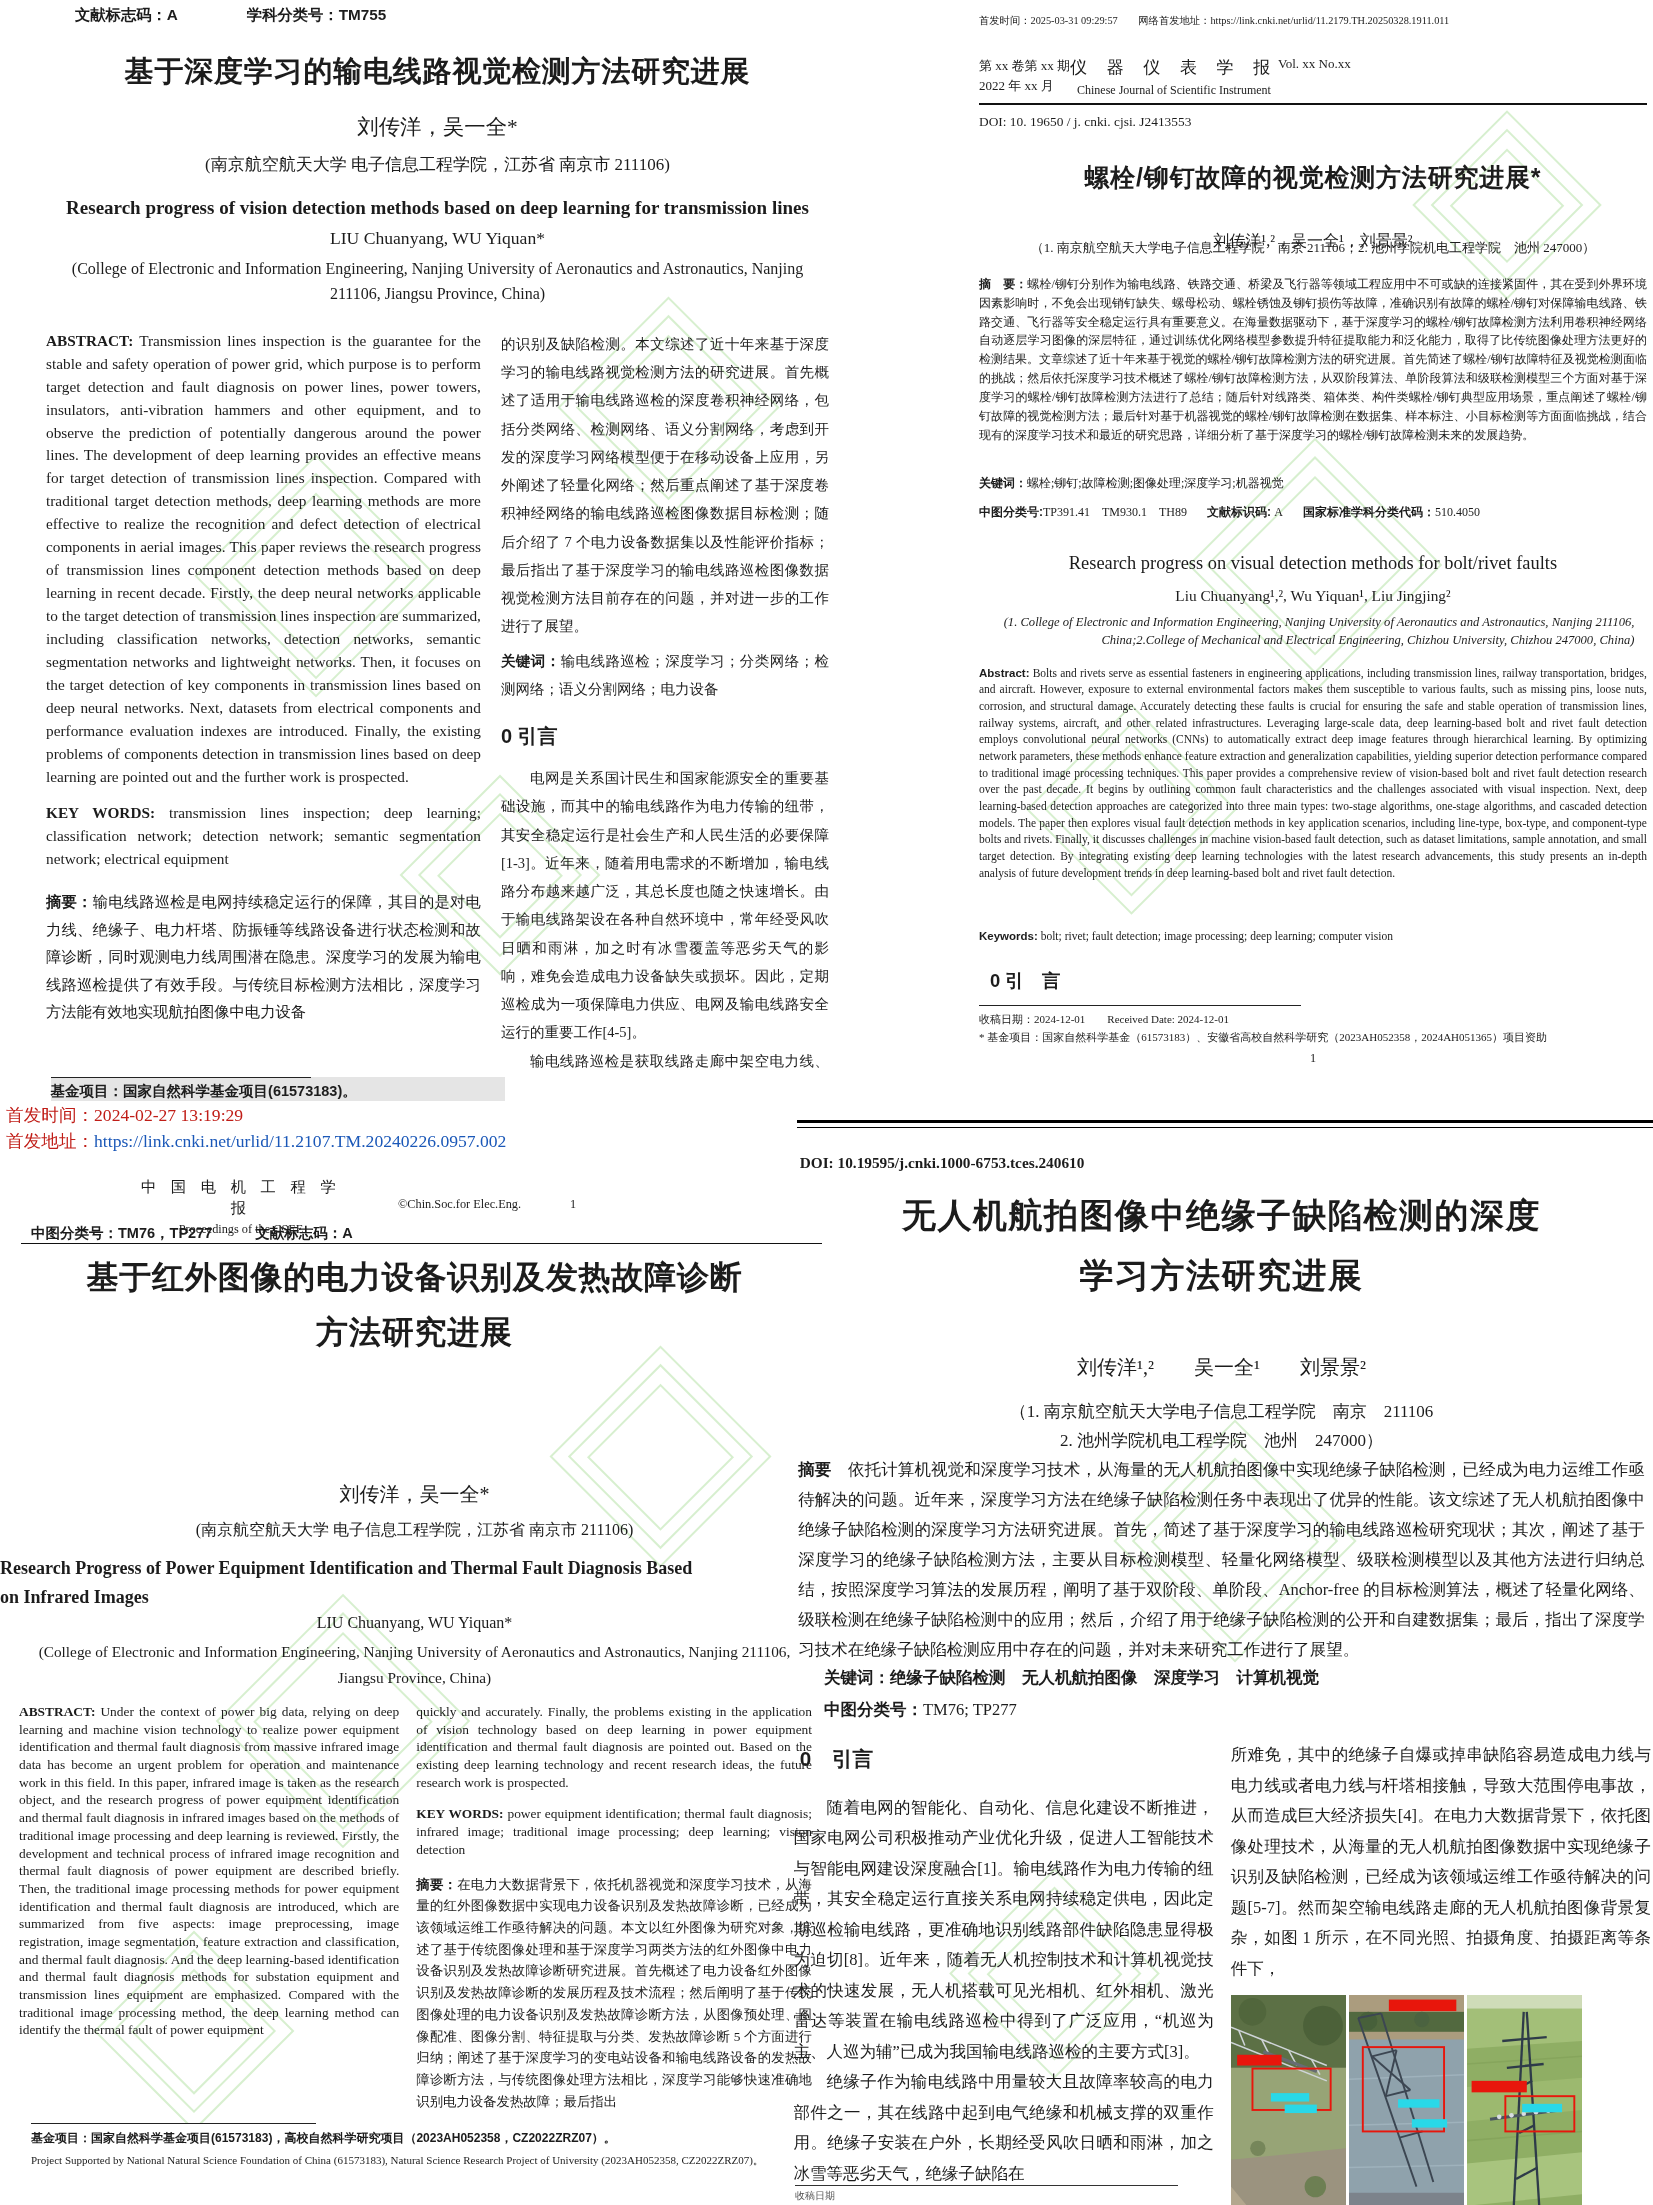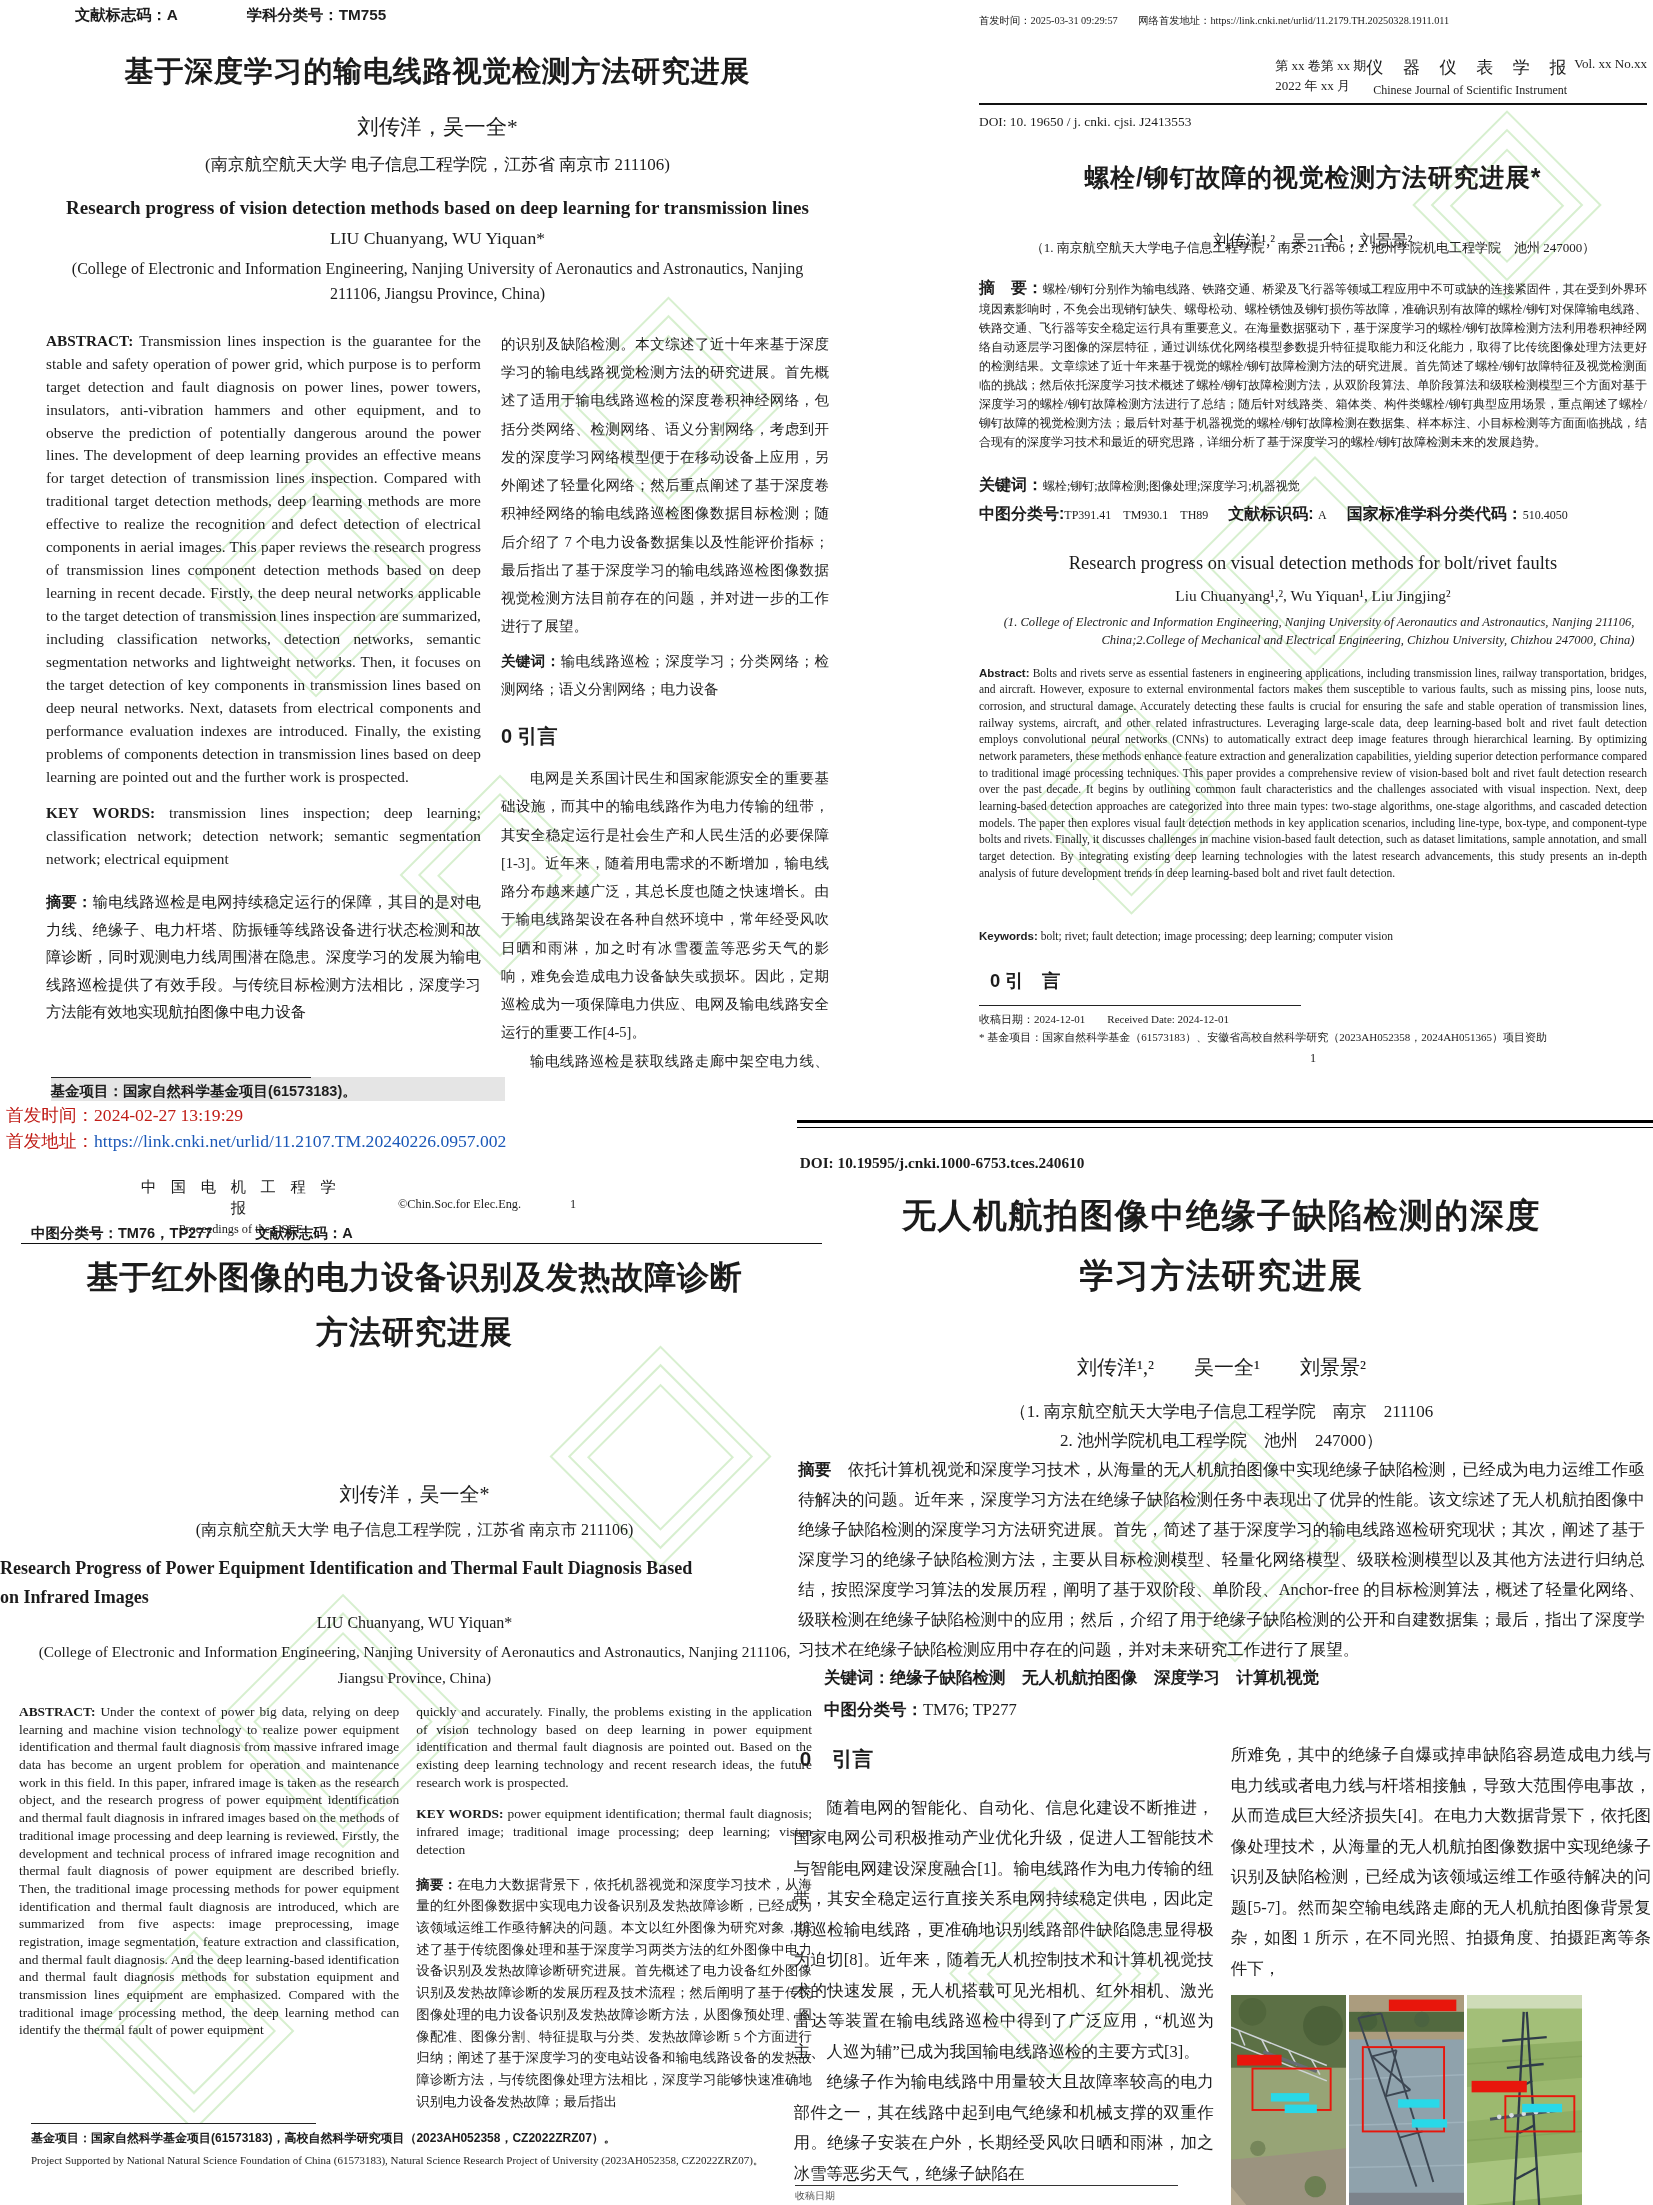--- a/index.html
+++ b/index.html
@@ -40,33 +40,33 @@
 
   
   .banner{position:absolute;left:6.1px;top:1103px;width:567px;font-size:17.6px;line-height:1.45;}
   .red{color:#c01d17;}
   .blue-url{color:#1b58b8;}
 
   
   .p2{left:959px;top:4.6px;width:694px;height:1069px;}
   .pabs{position:absolute;left:20px;right:6.1px;}
   .p2-first{font-size:10.3px;color:#222;}
-  .p2-j{display:flex;justify-content:flex-end;align-items:flex-start;}
+  .p2-j{display:flex;justify-content:flex-start;align-items:flex-start;}
   .p2-jl{font-size:13px;line-height:1.55;}
   .p2-jc{text-align:center;}
   .p2-jc .cn{font-size:17px;letter-spacing:7.7px;}
   .p2-jc .en{font-size:12px;margin-top:4.6px;}
   .p2-jr{font-size:13px;}
   .p2-rule{border-top:2.7px solid #111;}
   .p2-doi{font-size:13.4px;}
   .p2-title{font-size:25px;font-weight:600;text-align:center;letter-spacing:0.8px;}
   .p2-authors{font-size:16px;text-align:center;}
   .p2-affil{font-size:13px;text-align:center;}
   .p2-zy{font-size:12px;line-height:1.58;}
-  .p2-zy .lab,.p2-kwrow .lab,.p2-clc .lab{font-family:"Liberation Sans",sans-serif;font-weight:bold;font-size:16px;}
+  .p2-zy .lab,.p2-kwrow .lab,.p2-clc .lab{font-family:"Liberation Sans",sans-serif;font-weight:bold;font-size:12px;}
   .p2-kwrow{font-size:12px;}
   .p2-clc{font-size:12px;display:flex;gap:20px;flex-wrap:wrap;}
   .p2-entitle{font-size:18.4px;text-align:center;}
   .p2-enauthors{font-size:15.3px;text-align:center;}
   .p2-enaffil{font-size:12.6px;font-style:italic;text-align:right;line-height:1.5;max-width:643px;margin:0 auto;}
   .p2-abs{font-size:11.5px;line-height:1.45;}
   .p2-abs .lab,.p2-enkw .lab{font-family:"Liberation Sans",sans-serif;font-weight:bold;}
   .p2-enkw{font-size:11.5px;}
   .p2-sec{font-size:18.4px;font-weight:bold;}
   .p2-fnrule{border-top:1.1px solid #222;width:322px;}

